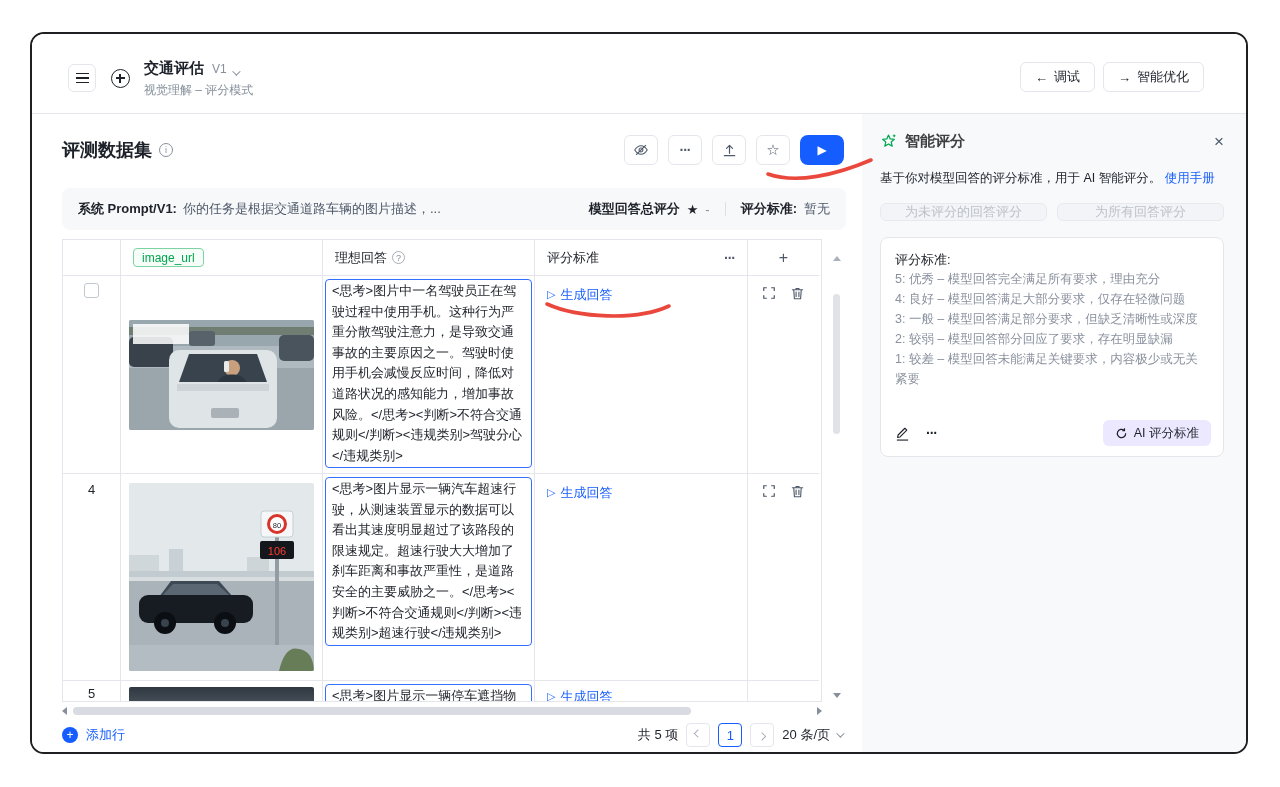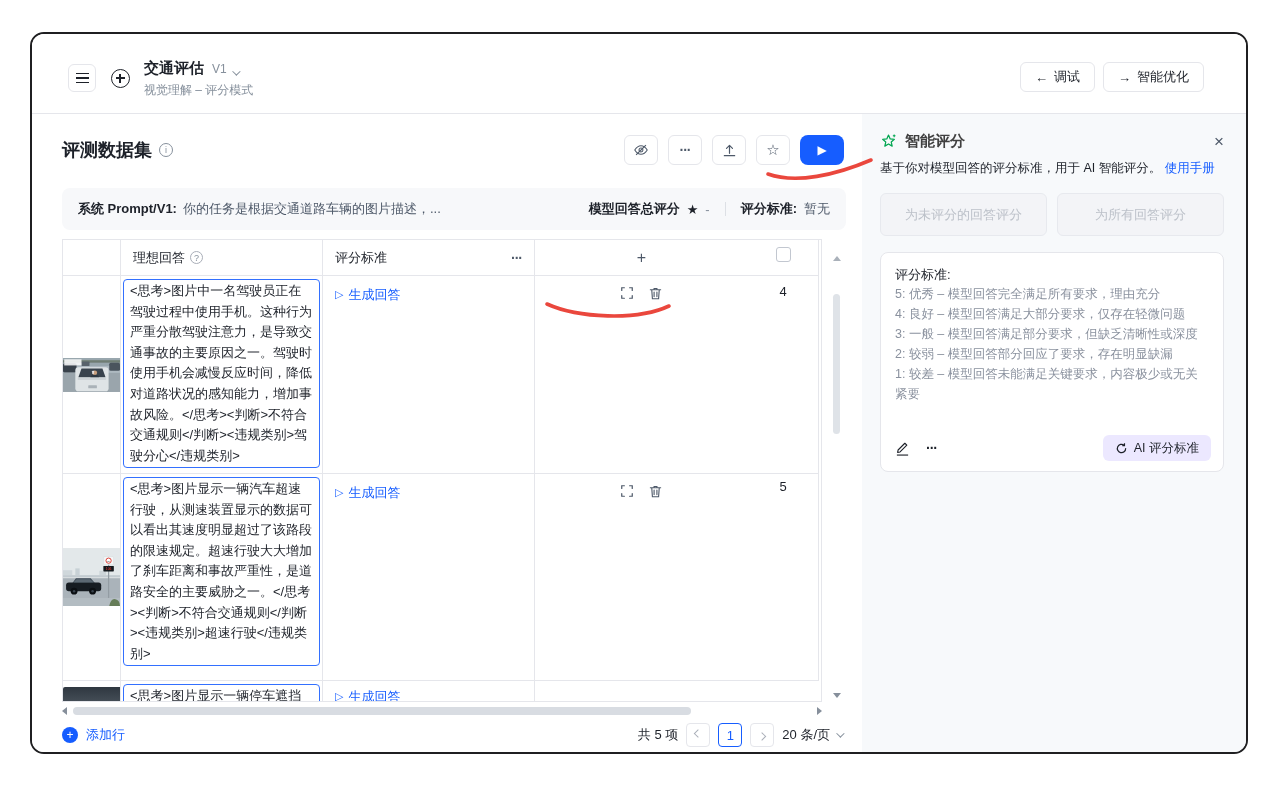--- a/index.html
+++ b/index.html
@@ -125,24 +125,24 @@
   .chev-right { transform:rotate(-45deg) translate(-1px,1px); }
   .page-btn.current { border-color:#165dff; color:#165dff; font-size:13px; }
   .page-size { display:flex; align-items:center; gap:6px; cursor:pointer; }
 
   
   .sidebar { position:absolute; left:830px; top:72px; width:388px; height:646px;
     background:#f7f9fb; padding:26px 26px 0 18px; }
   .sb-header { display:flex; align-items:center; gap:8px; }
   .sb-title { font-size:15px; font-weight:bold; color:#404040; }
   .sb-close { margin-left:auto; color:#4e5969; font-size:17px; line-height:1; cursor:pointer; }
-  .sb-desc { margin-top:8px; font-size:12.5px; color:#1d2129; line-height:19px; }
+  .sb-desc { margin-top:18px; font-size:12.5px; color:#1d2129; line-height:19px; }
   .sb-link { color:#165dff; cursor:pointer; text-decoration:none; }
   .sb-actions { margin-top:15px; display:flex; gap:10px; }
-  .sb-action-btn { flex:1; height:43px; border:1px solid #e7e9ee; border-radius:6px; background:#f3f4f7;
+  .sb-action-btn { flex:1; height:18px; border:1px solid #e7e9ee; border-radius:6px; background:#f3f4f7;
     color:#bcc1c9; font-size:13px; display:flex; align-items:center; justify-content:center;
     cursor:not-allowed; font-family:inherit; }
   .criteria-panel { margin-top:16px; background:#fff; border:1px solid #e5e6eb; border-radius:8px;
     height:220px; padding:13px 14px 10px; position:relative; }
   .cp-label { font-size:13px; color:#1d2129; }
   .cp-hint { margin-top:9px; }
   .cp-hint, .cp-line { font-size:12.5px; color:#8a919e; line-height:20px; }
   .cp-footer { position:absolute; left:14px; right:12px; bottom:10px; display:flex; align-items:center; gap:16px; }
   .cp-dots { font-size:14px; font-weight:bold; letter-spacing:-1px; color:#1d2129; cursor:pointer; }
   .ai-btn { margin-left:auto; height:26px; border:none; border-radius:6px; background:#ece8ff;
@@ -231,20 +231,23 @@
           <span class="pb-score-val">-</span>
           <span class="pb-divider"></span>
           <span class="pb-crit-label">评分标准:</span>
           <span class="pb-crit-val">暂无</span>
         </div>
       </div>
 
       <div class="table">
 
         <div class="th"></div>
+        <div class="th">
+          <span class="tag-green">image_url</span>
+        </div>
         <div class="th">
           <span>理想回答</span>
           <span class="q-circle">?</span>
         </div>
         <div class="th th-model">
           <span>评分标准</span>
           <span class="more-glyph">···</span>
         </div>
         <div class="th th-plus last">
           <span>+</span>

